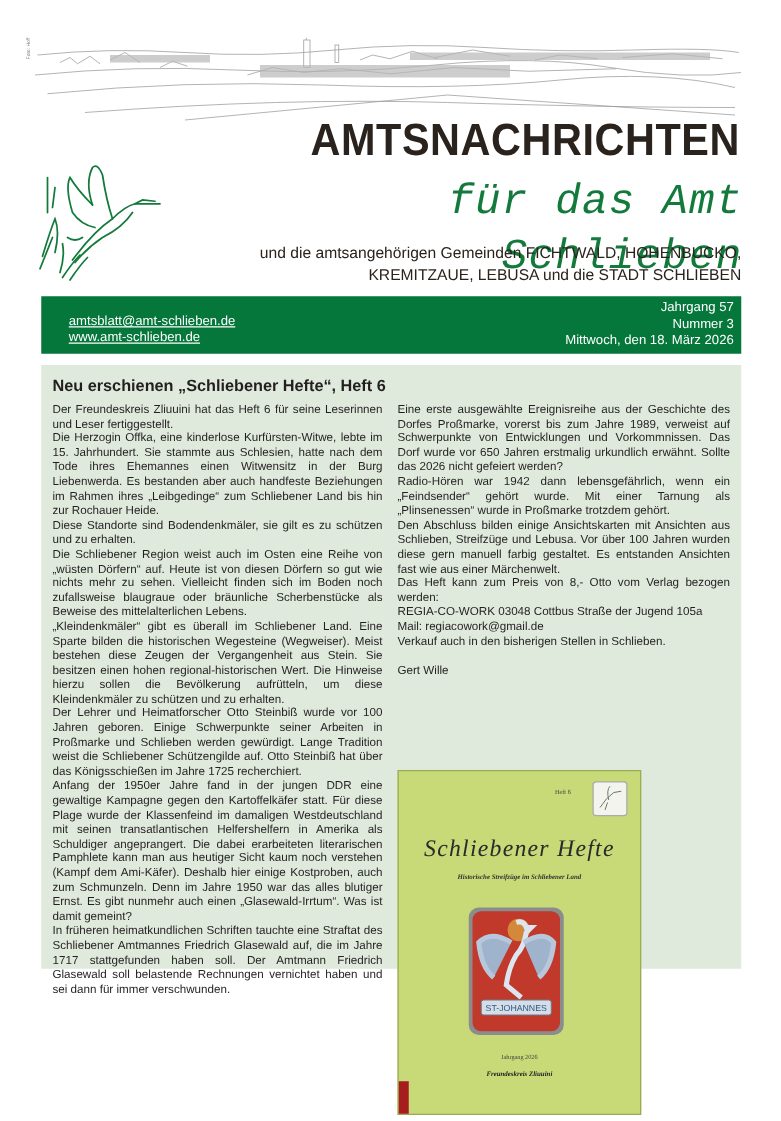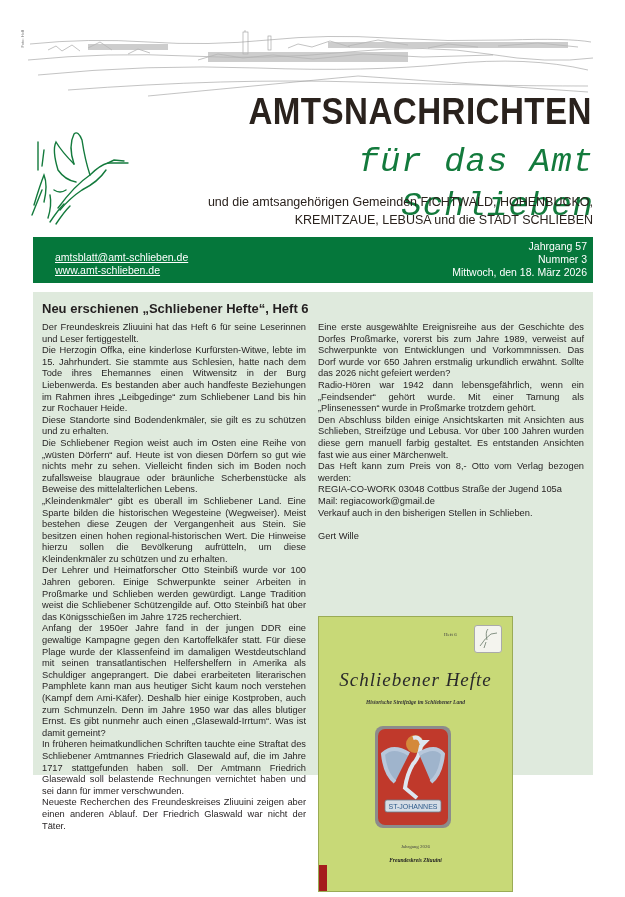--- a/index.html
+++ b/index.html
@@ -109,21 +109,20 @@
 
   <div class="col col-left">
     <p>Der Freundeskreis Zliuuini hat das Heft 6 für seine Leserinnen und Leser fertiggestellt.</p>
     <p>Die Herzogin Offka, eine kinderlose Kurfürsten-Witwe, lebte im 15. Jahrhundert. Sie stammte aus Schlesien, hatte nach dem Tode ihres Ehemannes einen Witwensitz in der Burg Liebenwerda. Es bestanden aber auch handfeste Beziehungen im Rahmen ihres „Leibgedinge“ zum Schliebener Land bis hin zur Rochauer Heide.</p>
     <p>Diese Standorte sind Bodendenkmäler, sie gilt es zu schützen und zu erhalten.</p>
     <p>Die Schliebener Region weist auch im Osten eine Reihe von „wüsten Dörfern“ auf. Heute ist von diesen Dörfern so gut wie nichts mehr zu sehen. Vielleicht finden sich im Boden noch zufallsweise blaugraue oder bräunliche Scherbenstücke als Beweise des mittelalterlichen Lebens.</p>
     <p>„Kleindenkmäler“ gibt es überall im Schliebener Land. Eine Sparte bilden die historischen Wegesteine (Wegweiser). Meist bestehen diese Zeugen der Vergangenheit aus Stein. Sie besitzen einen hohen regional-historischen Wert. Die Hinweise hierzu sollen die Bevölkerung aufrütteln, um diese Kleindenkmäler zu schützen und zu erhalten.</p>
     <p>Der Lehrer und Heimatforscher Otto Steinbiß wurde vor 100 Jahren geboren. Einige Schwerpunkte seiner Arbeiten in Proßmarke und Schlieben werden gewürdigt. Lange Tradition weist die Schliebener Schützengilde auf. Otto Steinbiß hat über das Königsschießen im Jahre 1725 recherchiert.</p>
     <p>Anfang der 1950er Jahre fand in der jungen DDR eine gewaltige Kampagne gegen den Kartoffelkäfer statt. Für diese Plage wurde der Klassenfeind im damaligen Westdeutschland mit seinen transatlantischen Helfershelfern in Amerika als Schuldiger angeprangert. Die dabei erarbeiteten literarischen Pamphlete kann man aus heutiger Sicht kaum noch verstehen (Kampf dem Ami-Käfer). Deshalb hier einige Kostproben, auch zum Schmunzeln. Denn im Jahre 1950 war das alles blutiger Ernst. Es gibt nunmehr auch einen „Glasewald-Irrtum“. Was ist damit gemeint?</p>
     <p>In früheren heimatkundlichen Schriften tauchte eine Straftat des Schliebener Amtmannes Friedrich Glasewald auf, die im Jahre 1717 stattgefunden haben soll. Der Amtmann Friedrich Glasewald soll belastende Rechnungen vernichtet haben und sei dann für immer verschwunden.</p>
-    <p>Neueste Recherchen des Freundeskreises Zliuuini zeigen aber einen anderen Ablauf. Der Friedrich Glaswald war nicht der Täter.</p>
   </div>
 
   <div class="col col-right">
     <p>Eine erste ausgewählte Ereignisreihe aus der Geschichte des Dorfes Proßmarke, vorerst bis zum Jahre 1989, verweist auf Schwerpunkte von Entwicklungen und Vorkommnissen. Das Dorf wurde vor 650 Jahren erstmalig urkundlich erwähnt. Sollte das 2026 nicht gefeiert werden?</p>
     <p>Radio-Hören war 1942 dann lebensgefährlich, wenn ein „Feindsender“ gehört wurde. Mit einer Tarnung als „Plinsenessen“ wurde in Proßmarke trotzdem gehört.</p>
     <p>Den Abschluss bilden einige Ansichtskarten mit Ansichten aus Schlieben, Streifzüge und Lebusa. Vor über 100 Jahren wurden diese gern manuell farbig gestaltet. Es entstanden Ansichten fast wie aus einer Märchenwelt.</p>
     <p>Das Heft kann zum Preis von 8,- Otto vom Verlag bezogen werden:</p>
     <p>REGIA-CO-WORK 03048 Cottbus Straße der Jugend 105a</p>
     <p>Mail: regiacowork@gmail.de</p>
     <p>Verkauf auch in den bisherigen Stellen in Schlieben.</p>

